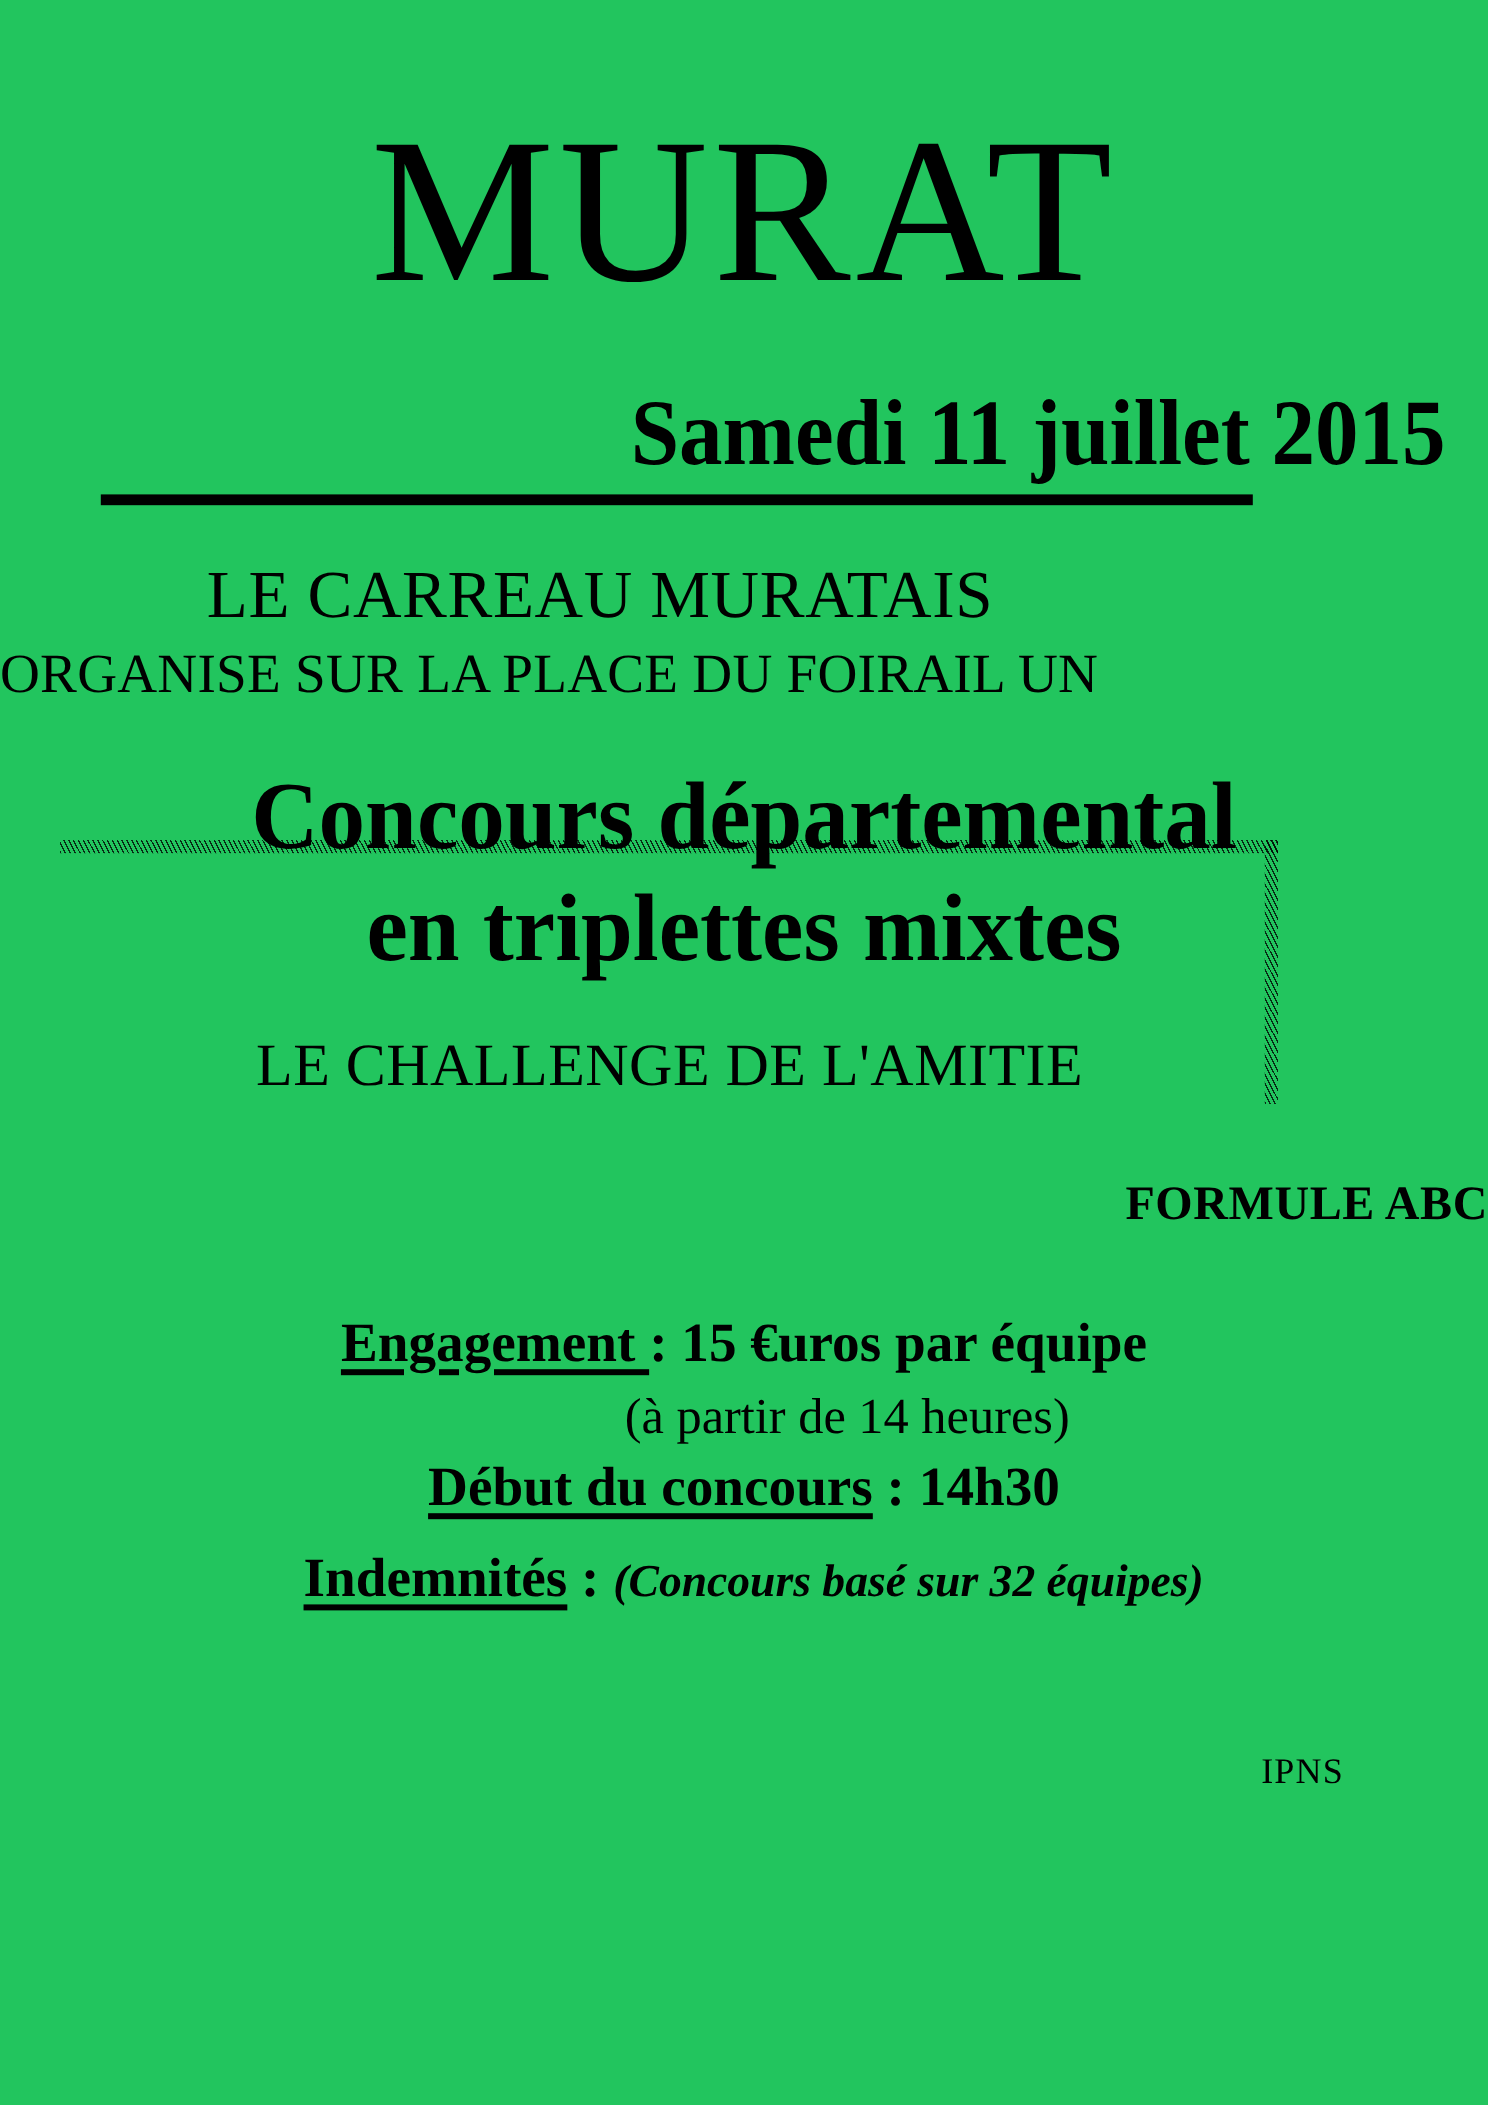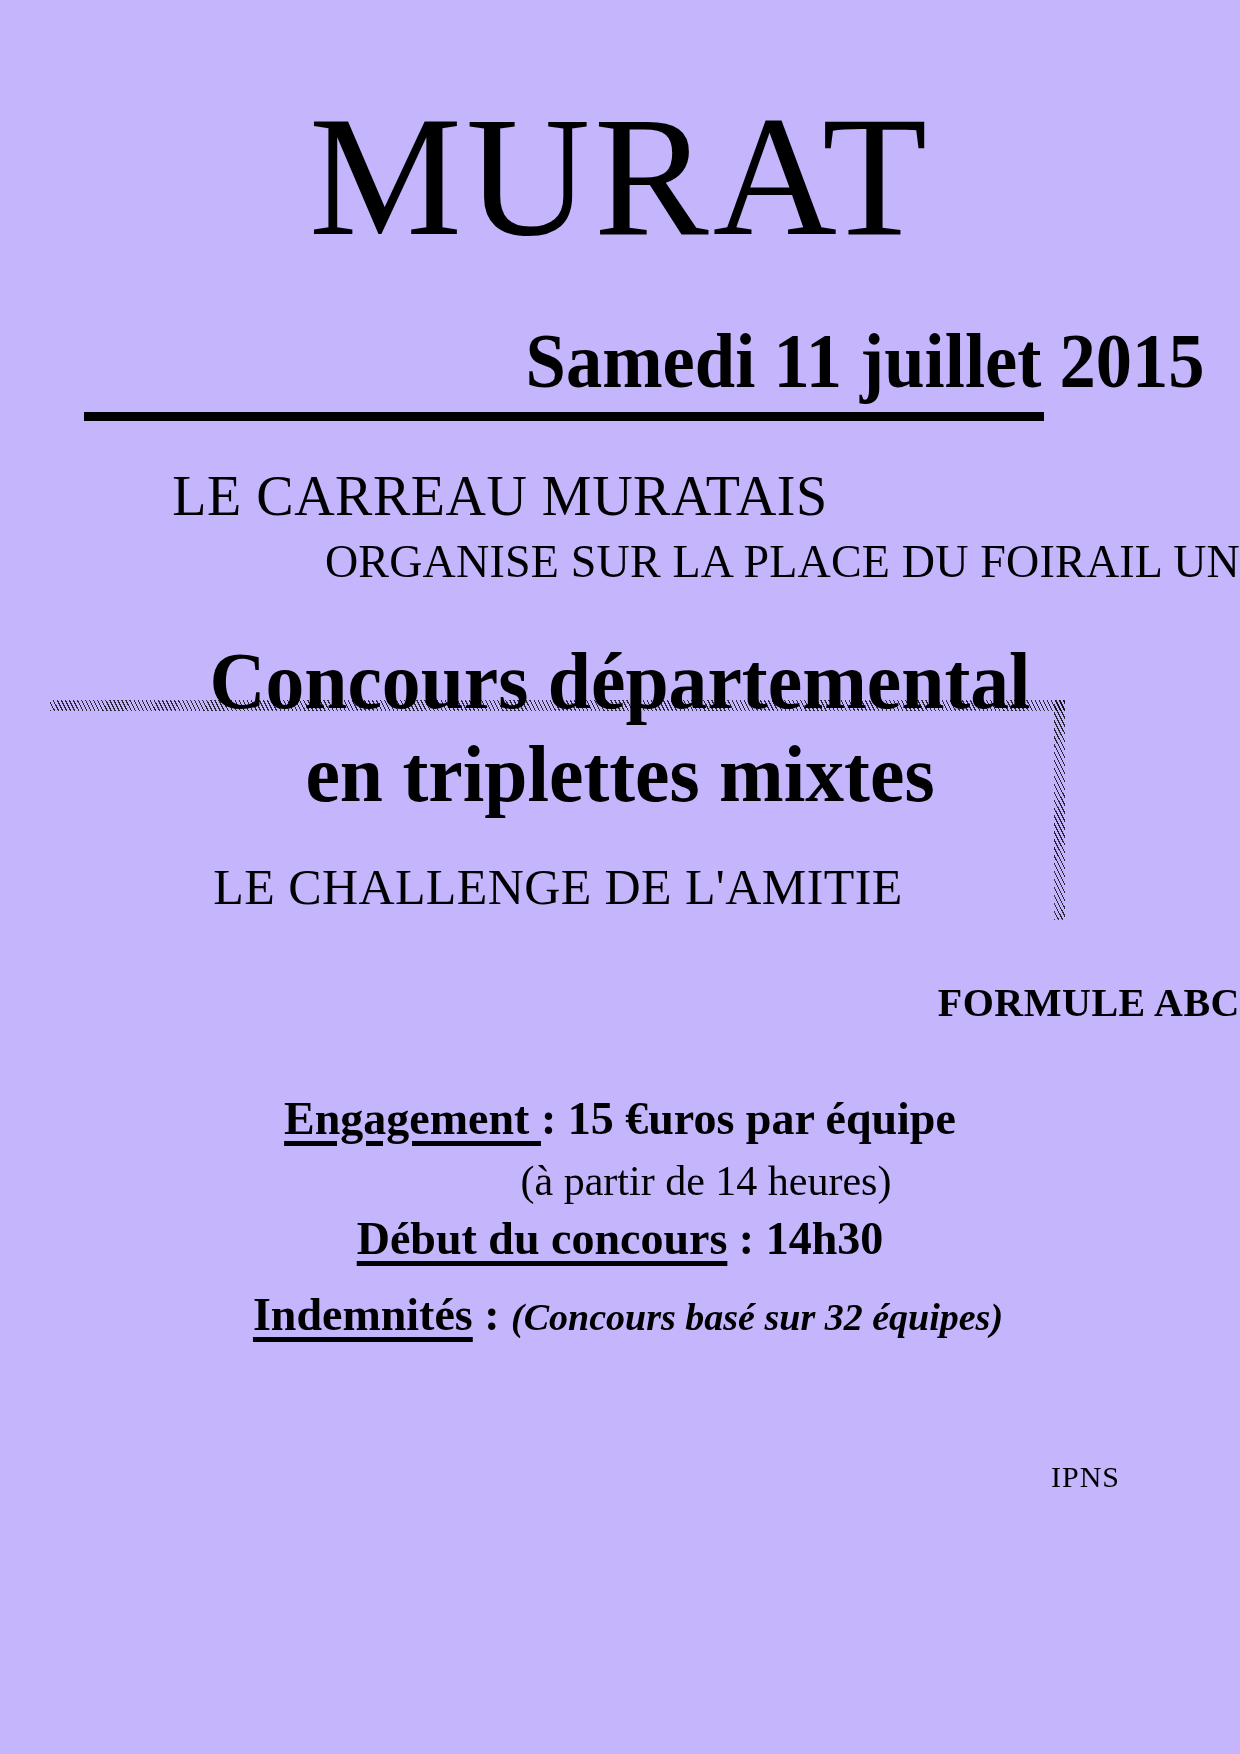--- a/index.html
+++ b/index.html
@@ -14,21 +14,21 @@
     font-family: "Liberation Serif", "DejaVu Serif", serif;
     color: #000000;
     overflow: hidden;
   }
 
   .poster {
     position: absolute;
     inset: 0;
     width: 1240px;
     height: 1754px;
-    background: #c4b5fd;
+    background: #22c55e;
   }
 
   
   .title-murat {
     position: absolute;
     left: 0;
     top: 86px;
     width: 1240px;
     text-align: center;
     font-size: 172px;
@@ -74,21 +74,21 @@
     font-size: 56px;
     line-height: 1.0;
     font-weight: 400;
     letter-spacing: 0.5px;
   }
   .org-line2 {
     position: absolute;
     left: 0;
     top: 539px;
     width: 1240px;
-    text-align: right;
+    text-align: left;
     font-size: 46px;
     line-height: 1.0;
     font-weight: 400;
     letter-spacing: 0.2px;
   }
 
   
   .hatch-box {
     position: absolute;
     left: 50px;

